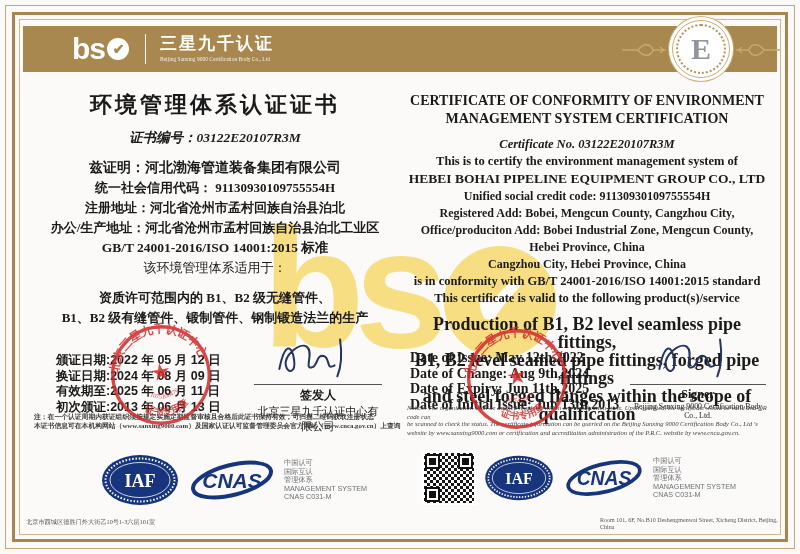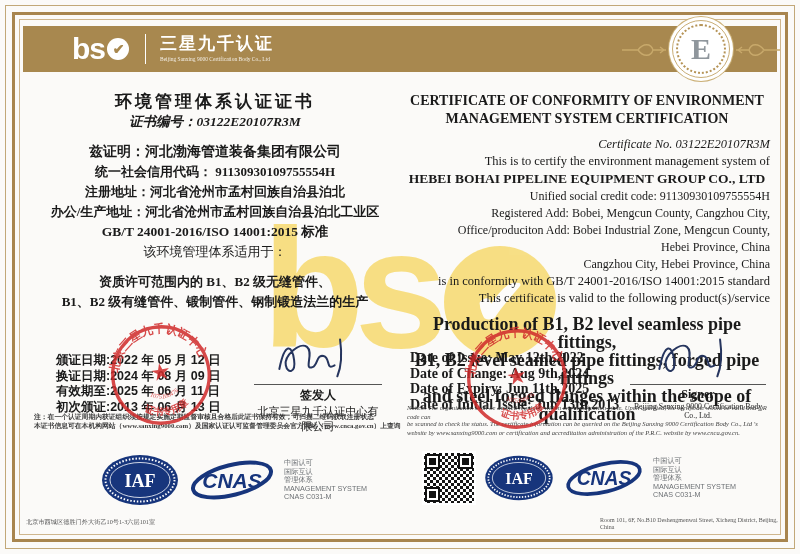--- a/index.html
+++ b/index.html
@@ -27,30 +27,30 @@
   .flourish.right{left:734px;transform:scaleX(-1);}
   
   .watermark{position:absolute;left:262px;top:214px;z-index:1;display:flex;align-items:center;opacity:.5;}
   .wm-text{font-family:"Liberation Sans",sans-serif;font-weight:bold;font-size:168px;line-height:150px;letter-spacing:-10px;color:#f4c411;}
   .wm-disc{width:112px;height:112px;border-radius:50%;background:#f4c411;display:flex;align-items:center;justify-content:center;
            color:#fff;font-size:64px;font-weight:bold;margin-left:6px;margin-top:26px;}
   
   .col{position:absolute;text-align:center;z-index:2;}
   #left-col{left:32px;top:90px;width:366px;}
   #right-col{left:404px;top:92px;width:366px;}
-  .l-title{font-size:17px;font-weight:bold;letter-spacing:3px;font-family:"Liberation Sans",sans-serif;}
+  .l-title{font-size:22px;font-weight:bold;letter-spacing:3px;margin-bottom:9px;font-family:"Liberation Sans",sans-serif;}
   .l-certno{font-size:13.5px;font-weight:bold;font-style:italic;margin-bottom:11px;}
   .cjk-line{font-size:13px;font-weight:bold;line-height:20px;}
   .cjk-line.big{font-size:14px;}
   .cjk-line.std{font-size:13.5px;}
   .cjk-line.normal{font-weight:normal;}
   .gap10{height:10px;}
   .gap8{height:8px;}
   .r-title{font-size:14px;font-weight:bold;line-height:18px;}
-  .r-line{font-size:12px;font-weight:normal;line-height:17px;text-align:right;}
+  .r-line{font-size:12px;font-weight:bold;line-height:17px;}
   .r-line.it{font-style:italic;font-size:12.5px;}
   .r-line.md{font-size:12.5px;}
   .r-company{font-size:13.5px;font-weight:bold;line-height:18px;}
   .r-scope{font-size:18px;font-weight:bold;line-height:18px;}
   
   .dates{position:absolute;z-index:2;text-align:left;font-weight:bold;}
   #left-dates{left:56px;top:353px;font-size:12.5px;line-height:15.5px;font-family:"Liberation Sans",sans-serif;}
   #right-dates{left:410px;top:350px;font-size:14px;line-height:15.5px;}
   
   .sigblock{position:absolute;z-index:2;text-align:center;}

